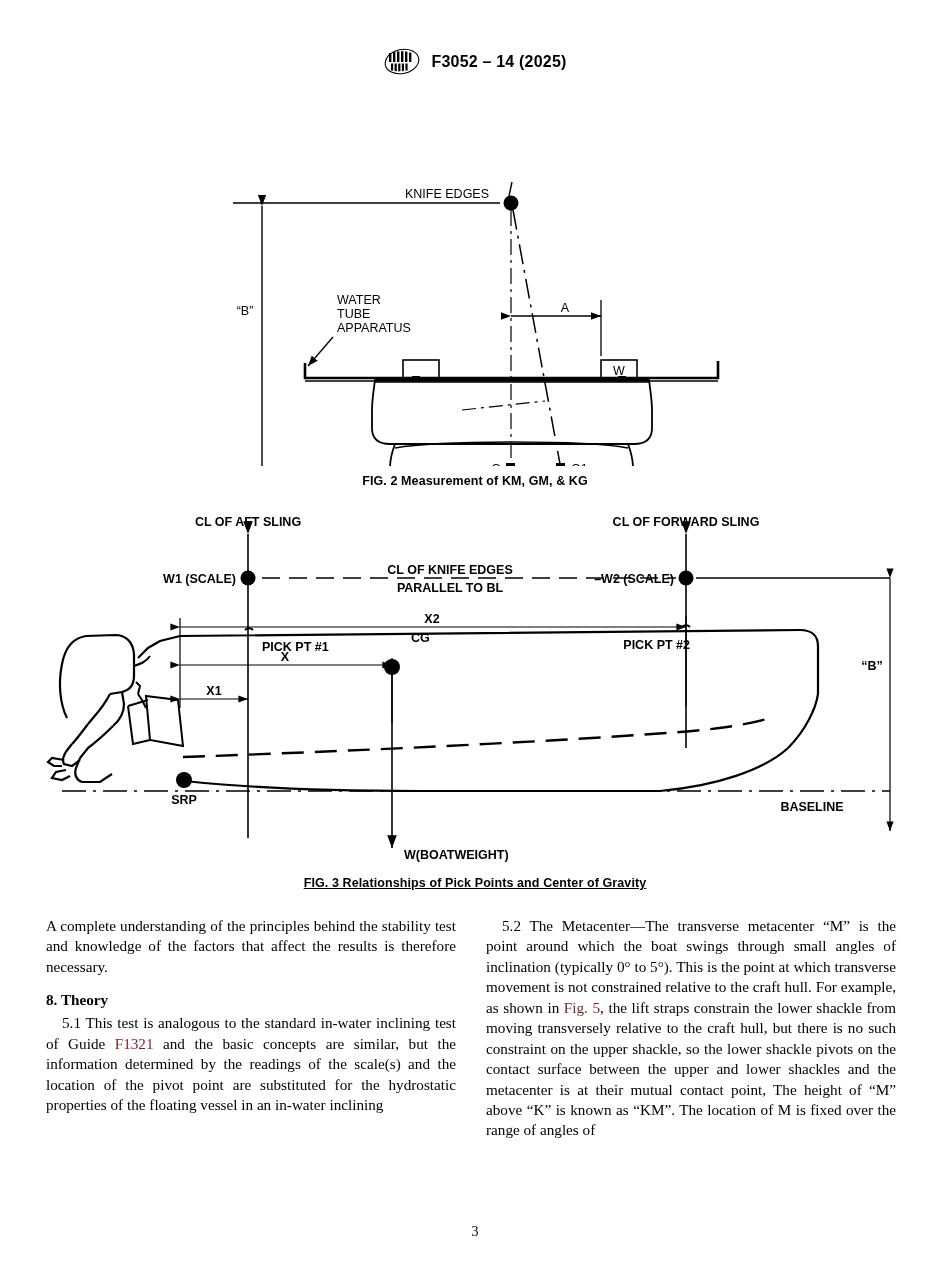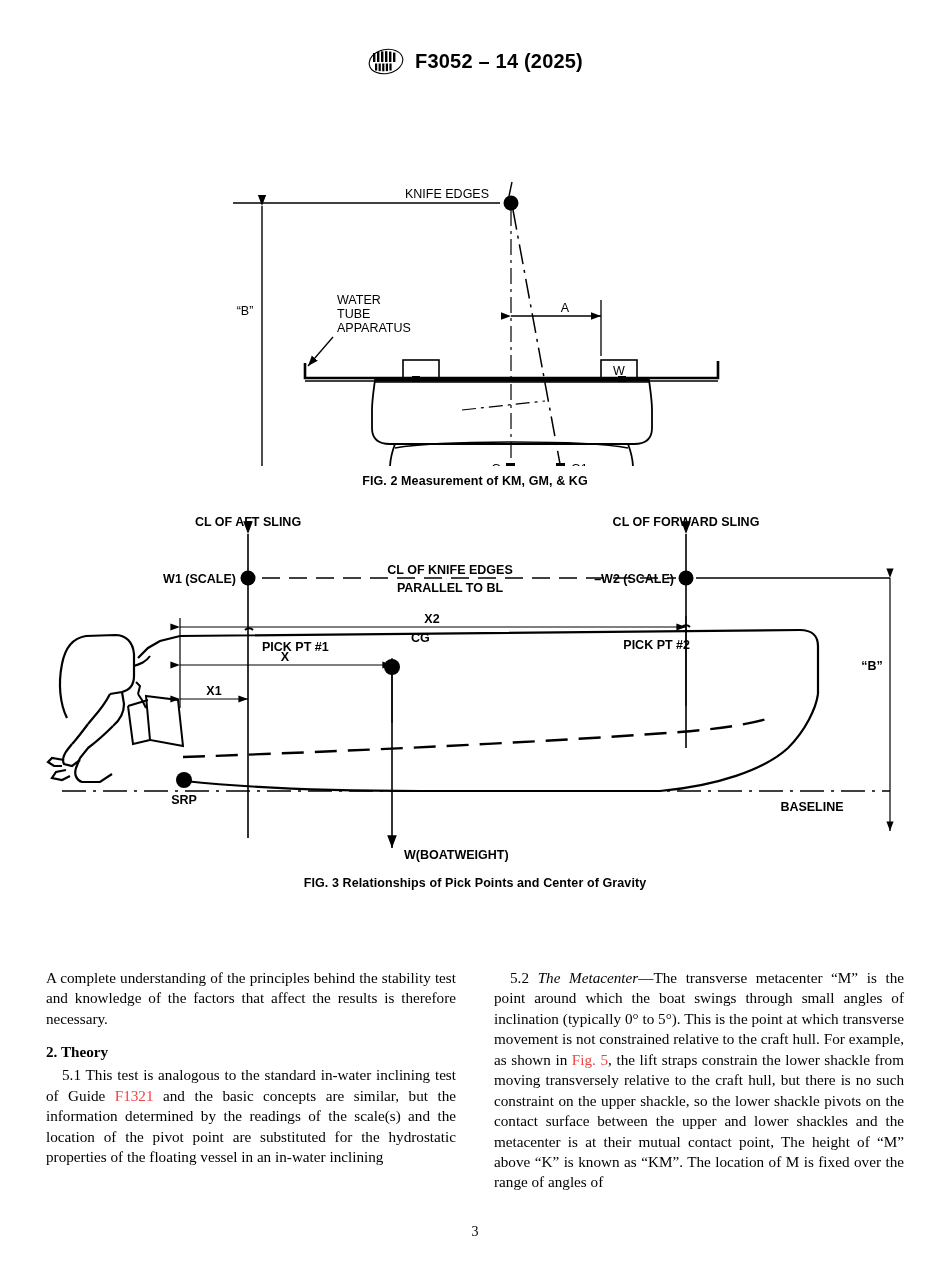--- a/index.html
+++ b/index.html
@@ -31,21 +31,21 @@
   }
   .astm-logo {
     width: 38px;
     height: 27px;
     display: inline-block;
     vertical-align: middle;
   }
   .header-designation {
     font-family: "Liberation Sans", sans-serif;
     font-weight: bold;
-    font-size: 20px;
+    font-size: 16px;
     letter-spacing: 0.2px;
     white-space: nowrap;
     text-align: center;
   }
 
   
   .figure {
     position: absolute;
     left: 0;
     width: 950px;
@@ -65,37 +65,37 @@
     position: absolute;
     left: 0;
     width: 950px;
     text-align: center;
     font-family: "Liberation Sans", sans-serif;
     font-weight: bold;
     font-size: 12.5px;
     letter-spacing: 0.1px;
   }
   #fig2-caption { top: 474px; }
-  #fig3-caption { top: 876px; }
+  #fig3-caption { top: 876px; text-decoration: underline; }
 
   svg.drawing { display: block; }
   svg.drawing text {
     font-family: "Liberation Sans", sans-serif;
     font-size: 12.5px;
     fill: #000000;
   }
 
   
   .body-columns {
     position: absolute;
-    top: 968px;
+    top: 916px;
     left: 46px;
     width: 858px;
     display: flex;
-    gap: 38px;
+    gap: 30px;
   }
   .column {
     width: 410px;
   }
   .column p {
     margin: 0 0 0 0;
     font-size: 15.2px;
     line-height: 1.345;
     text-align: justify;
     text-justify: inter-word;
@@ -103,22 +103,22 @@
   }
   .column p.flush { text-indent: 0; }
   .column p.indent { text-indent: 16px; }
   .column p + p { margin-top: 8px; }
   h2.section-head {
     margin: 14px 0 4px 0;
     font-size: 15.2px;
     font-weight: bold;
     font-family: "Liberation Serif", serif;
   }
-  .xref { color: #ef4444; }
-  .ital { font-style: italic; }
+  .xref { color: #7f1d1d; }
+  .ital { }
 
   
   .folio {
     position: absolute;
     top: 1224px;
     left: 0;
     width: 950px;
     text-align: center;
     font-size: 14px;
   }
@@ -342,21 +342,21 @@
       <text x="812" y="303" text-anchor="middle">BASELINE</text>
     </svg>
   </div>
 </div>
 <div class="fig-caption" id="fig3-caption">FIG. 3 Relationships of Pick Points and Center of Gravity</div>
 
 <div class="body-columns">
 
   <div class="column">
     <p class="flush">A complete understanding of the principles behind the stability test and knowledge of the factors that affect the results is therefore necessary.</p>
-    <h2 class="section-head">2. Theory</h2>
+    <h2 class="section-head">8. Theory</h2>
     <p class="indent"><span>5.1  This test is analogous to the standard in-water inclining test of Guide </span><span class="xref">F1321</span><span> and the basic concepts are similar, but the information determined by the readings of the scale(s) and the location of the pivot point are substituted for the hydrostatic properties of the floating vessel in an in-water inclining</span></p>
   </div>
 
   <div class="column">
     <p class="indent"><span>5.2  </span><span class="ital">The Metacenter</span><span>—The transverse metacenter “M” is the point around which the boat swings through small angles of inclination (typically 0° to 5°). This is the point at which transverse movement is not constrained relative to the craft hull. For example, as shown in </span><span class="xref">Fig. 5</span><span>, the lift straps constrain the lower shackle from moving transversely relative to the craft hull, but there is no such constraint on the upper shackle, so the lower shackle pivots on the contact surface between the upper and lower shackles and the metacenter is at their mutual contact point, The height of “M” above “K” is known as “KM”. The location of M is fixed over the range of angles of</span></p>
   </div>
 
 </div>
 
 <div class="folio">3</div>

